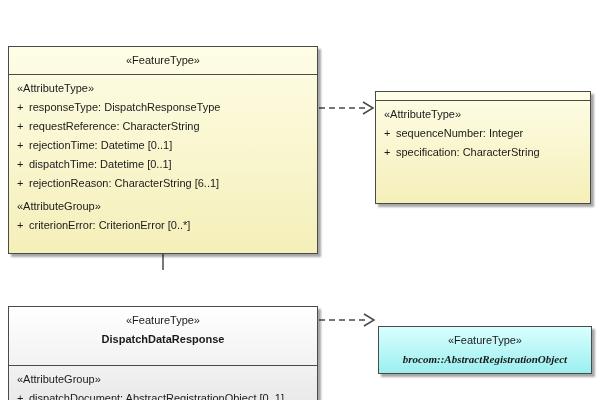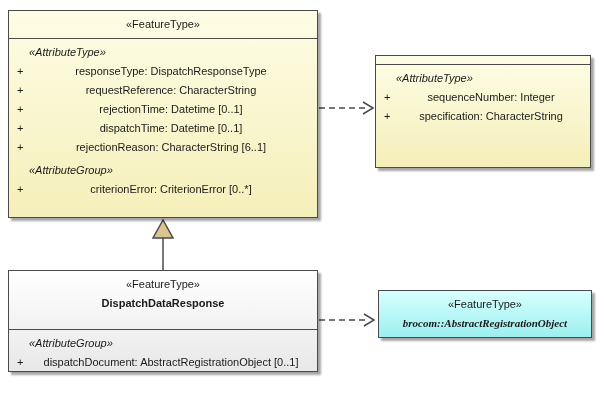--- a/index.html
+++ b/index.html
@@ -4,37 +4,38 @@
 <style>
   html,body{margin:0;padding:0;background:#ffffff;}
   #canvas{
     position:relative;width:604px;height:400px;background:#ffffff;overflow:hidden;
     font-family:"Liberation Sans", sans-serif;font-size:11px;color:#1a1a1a;
   }
   .uml-class{
     position:absolute;border:1.5px solid #4a4a4a;
     box-shadow:3px 3px 2px rgba(0,0,0,0.35);
     box-sizing:border-box;
+    margin-top:36px;
   }
   .fill-yellow{background:linear-gradient(to bottom,#FEFDE6 0%,#F5EFB9 100%);}
   .fill-white{background:linear-gradient(to bottom,#FFFFFF 0%,#E8E8E8 100%);}
   .fill-cyan{background:linear-gradient(to bottom,#D9FFFF 0%,#9CEFEF 100%);}
   .uml-header{
     text-align:center;padding:4px 4px 4px;border-bottom:1.5px solid #4a4a4a;
   }
   .uml-header.no-sep{border-bottom:none;}
   .uml-header.tall{padding-bottom:16px;}
   .stereotype{line-height:19px;}
   .uml-name{font-weight:bold;line-height:19px;}
   .uml-name.italic{font-style:italic;font-family:Liberation Serif, serif;}
   .uml-body{padding:4px 4px 4px 0;}
-  .section-label{padding-left:20px;line-height:19px;font-style:italic;}
+  .section-label{padding-left:8px;line-height:19px;}
   .attr-row{display:flex;line-height:19px;}
   .attr-vis{width:20px;padding-left:8px;box-sizing:border-box;}
-  .attr-text{flex:1;white-space:nowrap;text-align:center;}
+  .attr-text{flex:1;white-space:nowrap;}
   .section2{margin-top:4px;}
   #connector-layer{position:absolute;left:0;top:0;pointer-events:none;}
 </style>
 </head>
 <body>
 
 <div id="canvas">
 
   <svg id="connector-layer" width="604" height="400" viewBox="0 0 604 400">
 

